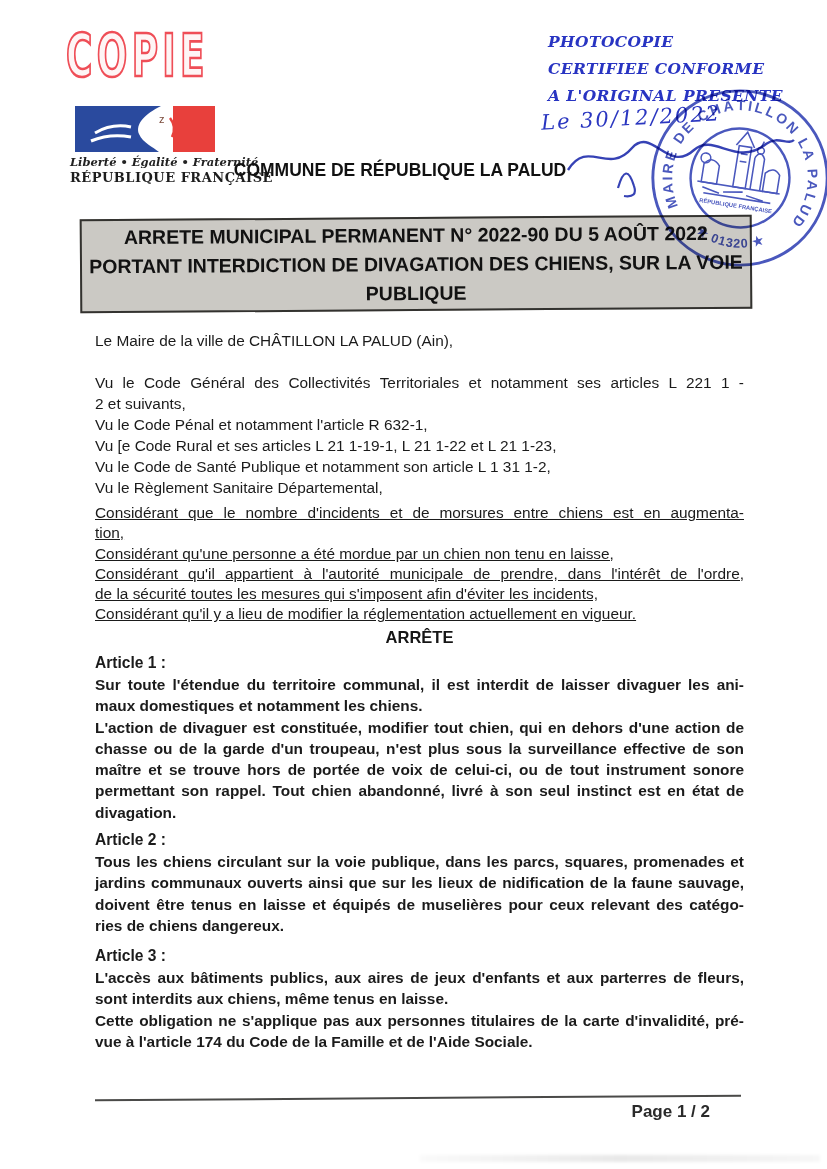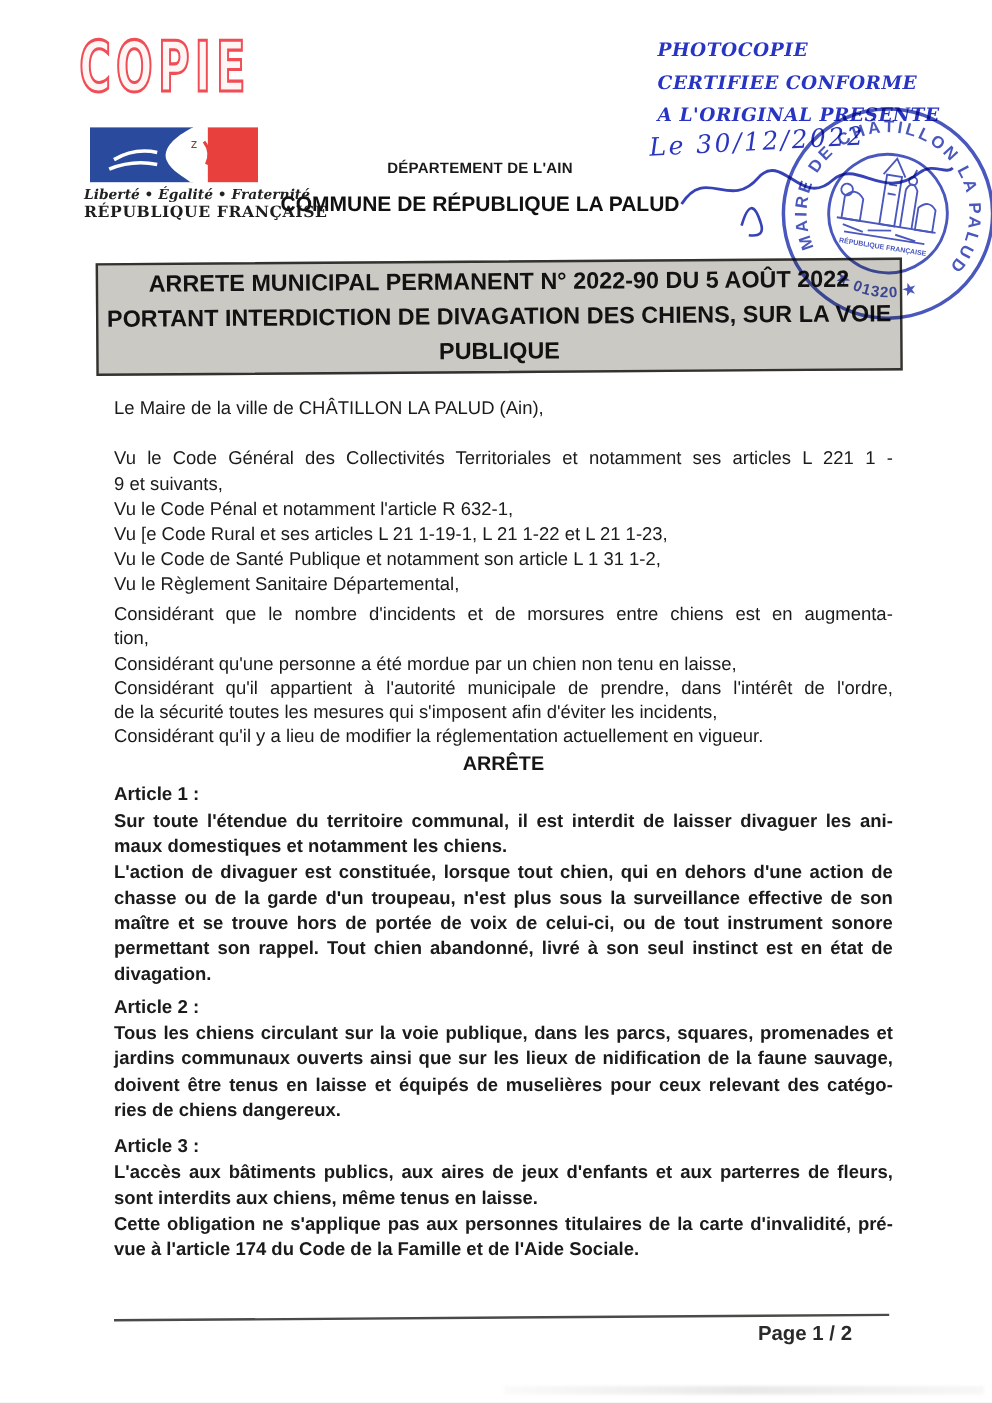--- a/index.html
+++ b/index.html
@@ -63,21 +63,21 @@
     transform:rotate(-0.4deg);
     display:flex;flex-direction:column;justify-content:center;
     text-align:center;font-weight:bold;font-size:19.5px;line-height:29px;color:#121212;
   }
   
   .bodytext{position:absolute;left:95px;width:649px;font-size:15.4px;color:#1b1b1b;}
   .line{line-height:21px;white-space:pre-wrap;}
   .just{text-align:justify;text-align-last:justify;}
   .intro{top:330px;}
   .vu{top:372px;}
-  .cons{top:503px;}
+  .cons{top:503px;text-decoration:underline;}
   .cons .line{line-height:20.3px;}
   .arrete{
     position:absolute;left:95px;top:628px;width:649px;text-align:center;
     font-weight:bold;font-size:16.5px;color:#161616;
   }
   .art-label{font-weight:bold;font-size:15.6px;line-height:21px;}
   .a1{top:652px;} .a2{top:829px;} .a3{top:945px;}
   .art-lines{margin-top:1px;}
   .a1 .line,.a2 .line,.a3 .line{line-height:21.3px;font-weight:bold;}
   
@@ -110,21 +110,20 @@
       <path d="M86,0 C70,8 60,18 64,28 C68,37 78,41 84,46 L98,46 L98,0 Z" fill="#ffffff"></path>
       <path d="M20,27 q17,-10 36,-6" stroke="#ffffff" stroke-width="3" fill="none"></path>
       <path d="M16,35 q19,-8 40,-4" stroke="#ffffff" stroke-width="3" fill="none"></path>
       <path d="M95,12 q7,9 2,19" stroke="#e8403c" stroke-width="2.5" fill="none"></path>
       <text x="84" y="17" font-size="11" fill="#7a4a3a">z</text>
     </svg>
     <div class="logo-motto">Liberté • Égalité • Fraternité</div>
     <div class="logo-country">RÉPUBLIQUE FRANÇAISE</div>
   </div>
 
-  <div class="dept">DÉPARTEMENT DE L'AIN</div>
   <div class="commune">COMMUNE DE RÉPUBLIQUE LA PALUD</div>
 
   <div class="cert">
     <div>PHOTOCOPIE</div>
     <div>CERTIFIEE CONFORME</div>
     <div>A L'ORIGINAL PRESENTE</div>
   </div>
   <div class="cert-date">Le 30/12/2022</div>
 
   <svg class="round-stamp" width="184" height="184" viewBox="0 0 190 190">
@@ -168,21 +167,21 @@
     <div>PORTANT INTERDICTION DE DIVAGATION DES CHIENS, SUR LA VOIE</div>
     <div>PUBLIQUE</div>
   </div>
 
   <div class="bodytext intro">
     <div class="line">Le Maire de la ville de CHÂTILLON LA PALUD (Ain),</div>
   </div>
 
   <div class="bodytext vu">
     <div class="line just">Vu le Code Général des Collectivités Territoriales et notamment ses articles L 221 1 -</div>
-    <div class="line">9 et suivants,</div>
+    <div class="line">2 et suivants,</div>
     <div class="line">Vu le Code Pénal et notamment l'article R 632-1,</div>
     <div class="line">Vu [e Code Rural et ses articles L 21 1-19-1, L 21 1-22 et L 21 1-23,</div>
     <div class="line">Vu le Code de Santé Publique et notamment son article L 1 31 1-2,</div>
     <div class="line">Vu le Règlement Sanitaire Départemental,</div>
   </div>
 
   <div class="bodytext cons">
     <div class="line just">Considérant que le nombre d'incidents et de morsures entre chiens est en augmenta-</div>
     <div class="line">tion,</div>
     <div class="line">Considérant qu'une personne a été mordue par un chien non tenu en laisse,</div>
@@ -191,21 +190,21 @@
     <div class="line">Considérant qu'il y a lieu de modifier la réglementation actuellement en vigueur.</div>
   </div>
 
   <div class="arrete">ARRÊTE</div>
 
   <div class="bodytext a1">
     <div class="art-label">Article 1 :</div>
     <div class="art-lines">
       <div class="line just">Sur toute l'étendue du territoire communal, il est interdit de laisser divaguer les ani-</div>
       <div class="line">maux domestiques et notamment les chiens.</div>
-      <div class="line just">L'action de divaguer est constituée, lorsque tout chien, qui en dehors d'une action de</div>
+      <div class="line just">L'action de divaguer est constituée, modifier tout chien, qui en dehors d'une action de</div>
       <div class="line just">chasse ou de la garde d'un troupeau, n'est plus sous la surveillance effective de son</div>
       <div class="line just">maître et se trouve hors de portée de voix de celui-ci, ou de tout instrument sonore</div>
       <div class="line just">permettant son rappel. Tout chien abandonné, livré à son seul instinct est en état de</div>
       <div class="line">divagation.</div>
     </div>
   </div>
 
   <div class="bodytext a2">
     <div class="art-label">Article 2 :</div>
     <div class="art-lines">

